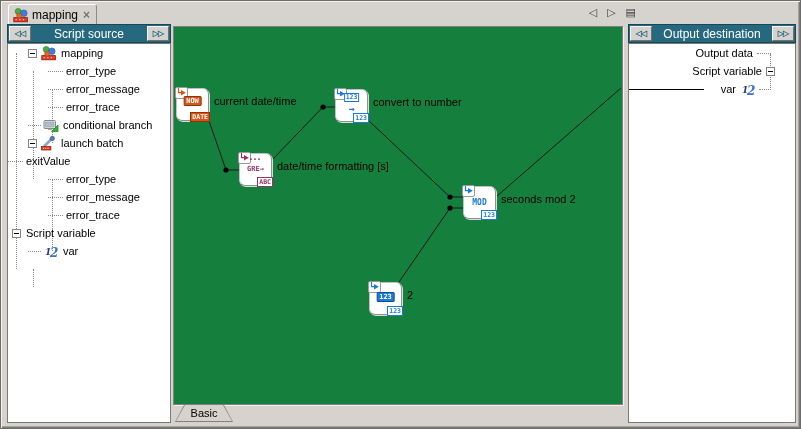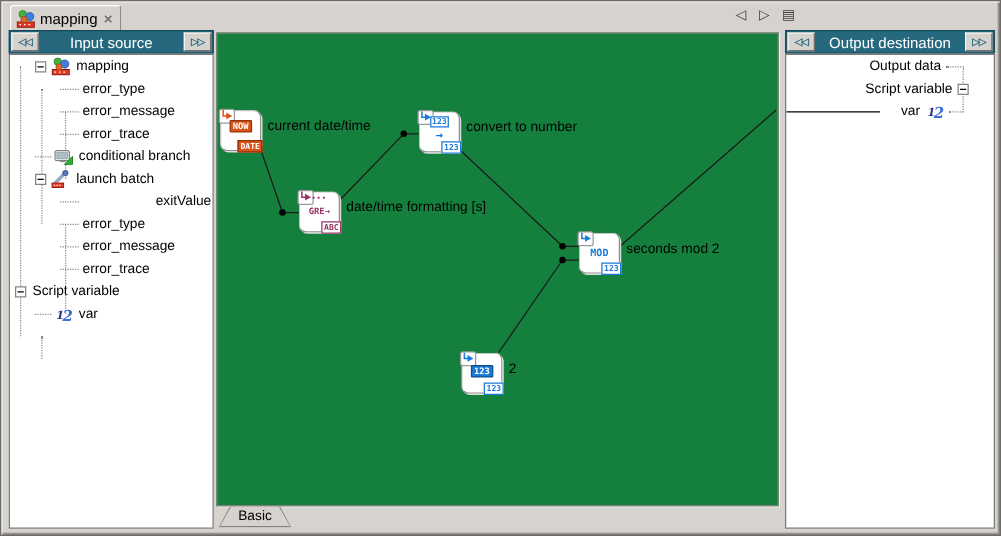--- a/index.html
+++ b/index.html
@@ -92,21 +92,21 @@
     <div class="tabnav">
       <span>◁</span>
       <span>▷</span>
       <span>▤</span>
     </div>
   </div>
 
   <div class="panel" id="left-panel">
     <div class="phead">
       <button class="chev">◁◁</button>
-      <span class="ptitle">Input source</span>
+      <span class="ptitle">Script source</span>
       <button class="chev">▷▷</button>
     </div>
     <div class="pbody" id="left-tree">
         <div class="vguide" style="left: 8px; top: 9px; height: 216px;"></div>
         <div class="vguide" style="left: 25px; top: 27px; height: 108px;"></div>
         <div class="vguide" style="left: 25px; top: 225px; height: 18px;"></div>
         <div class="vguide" style="left: 44px; top: 45px; height: 54px;"></div>
         <div class="vguide" style="left: 44px; top: 135px; height: 72px;"></div>
         <div class="trow" style="padding-left: 20px;">
           <span class="expander" style="margin-right: 4px;"></span>
@@ -148,21 +148,21 @@
           <span class="ticon16" style="margin-right: 3px;"><svg width="16" height="16" viewBox="0 0 16 16">
               <path d="M3.5 11 L10.5 4" stroke="#93a7c0" stroke-width="2.6" stroke-linecap="round"></path>
               <circle cx="11.3" cy="3.4" r="2.2" fill="#5b79b8" stroke="#33508c" stroke-width="0.6"></circle>
               <rect x="0.5" y="11.4" width="9.4" height="3.6" fill="#e23b24" stroke="#8f1710" stroke-width="0.7"></rect>
               <rect x="2" y="12.8" width="1.1" height="0.9" fill="#fff"></rect>
               <rect x="4.2" y="12.8" width="1.1" height="0.9" fill="#fff"></rect>
               <rect x="6.4" y="12.8" width="1.1" height="0.9" fill="#fff"></rect>
             </svg></span>
           <span class="tlab">launch batch</span>
         </div>
-        <div class="trow" style="padding-left: 40px; justify-content: space-between;">
+        <div class="trow" style="">
           <span class="stub" style="width: 15px; margin-right: 2px;"></span>
           <span class="tlab">exitValue</span>
         </div>
         <div class="trow" style="padding-left: 40px;">
           <span class="stub" style="width: 15px; margin-right: 2px;"></span>
           <span class="tlab">error_type</span>
         </div>
         <div class="trow" style="padding-left: 40px;">
           <span class="stub" style="width: 15px; margin-right: 2px;"></span>
           <span class="tlab">error_message</span>

